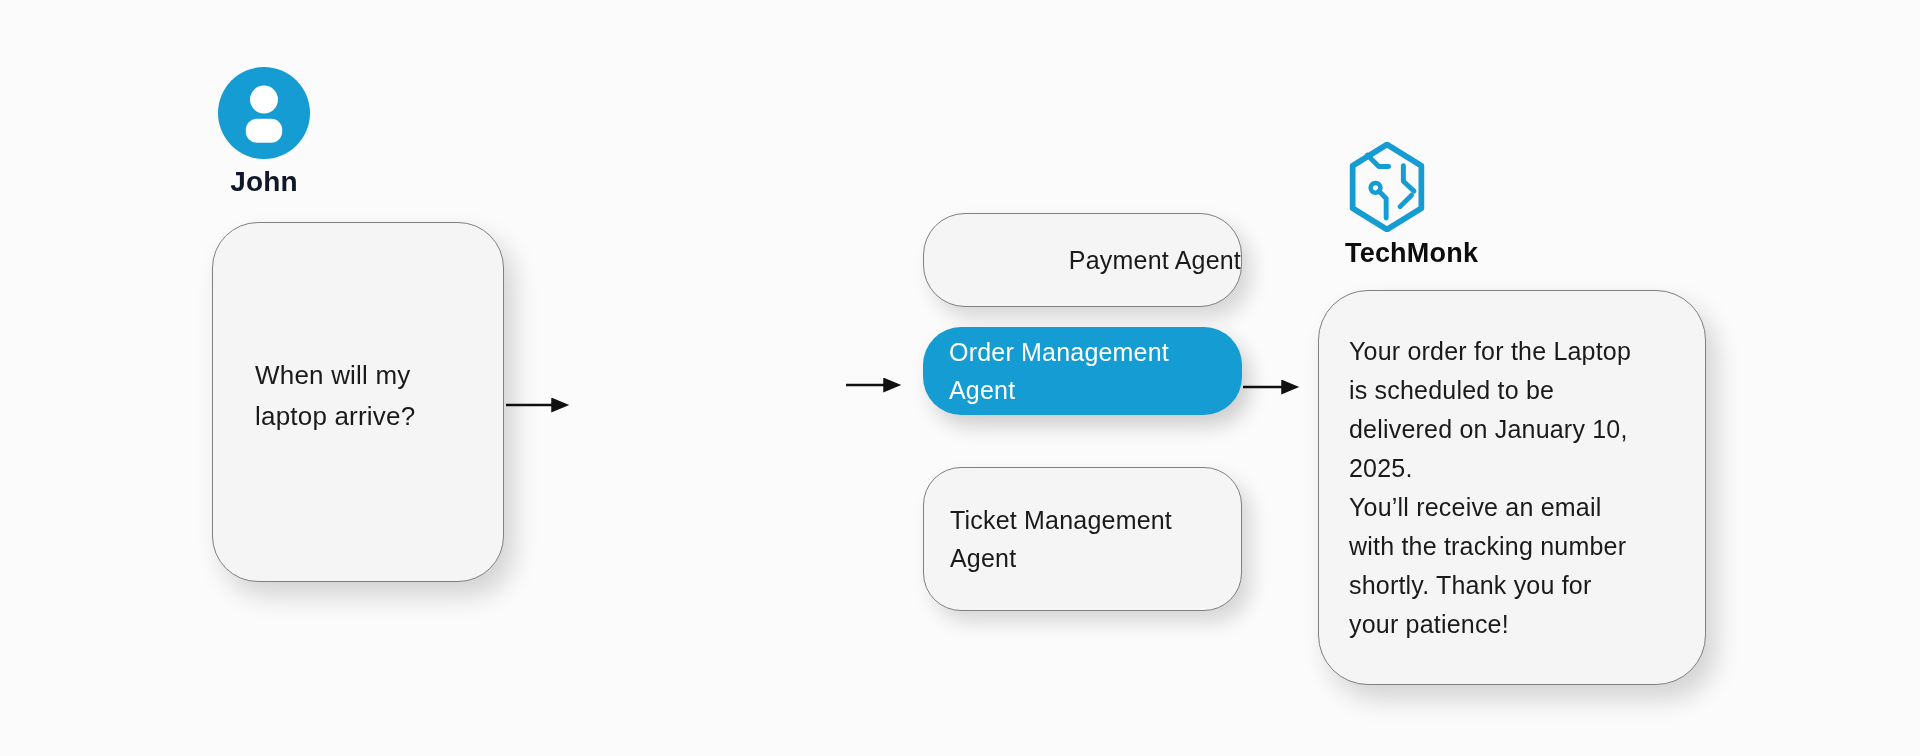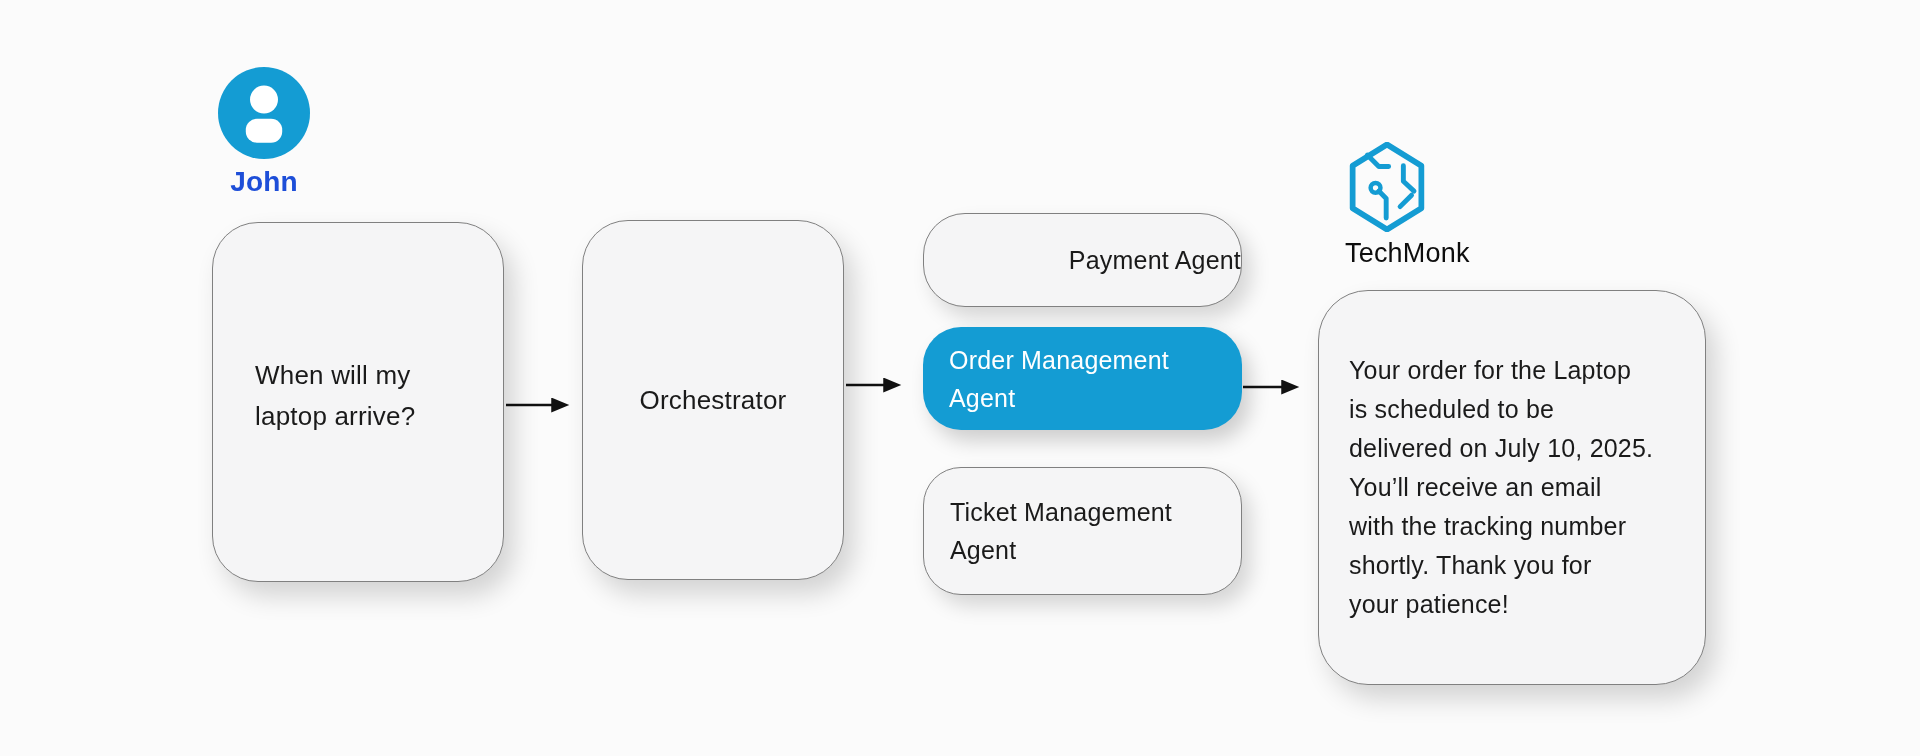--- a/index.html
+++ b/index.html
@@ -18,33 +18,33 @@
     letter-spacing:0.2px;font-weight:500;
   }
   .question-box{left:212px;top:222px;width:292px;height:360px;border-radius:46px;
     padding:0 34px 12px 42px;font-size:26px;line-height:41px;}
   .orchestrator-box{left:582px;top:220px;width:262px;height:360px;border-radius:46px;
     justify-content:center;font-size:26px;}
   .pill{position:absolute;left:923px;width:319px;box-sizing:border-box;display:flex;align-items:center;
     background:var(--box_bg);border:1px solid var(--box_border);color:var(--text);
     box-shadow:9px 11px 20px rgba(0,0,0,0.15);font-size:25px;letter-spacing:0.2px;font-weight:500;}
   .pill-payment{top:213px;height:94px;border-radius:42px;justify-content:flex-end;}
-  .pill-order{top:327px;height:103px;border-radius:38px;padding:0 28px 0 26px;line-height:38px;
+  .pill-order{top:327px;height:88px;border-radius:38px;padding:0 28px 0 26px;line-height:38px;
     background:var(--accent);border:none;color:var(--on_accent);
     box-shadow:8px 11px 20px rgba(0,0,0,0.18);}
-  .pill-ticket{top:467px;height:128px;border-radius:38px;padding:0 28px 0 26px;line-height:38px;}
+  .pill-ticket{top:467px;height:144px;border-radius:38px;padding:0 28px 0 26px;line-height:38px;}
   .response-box{left:1318px;top:290px;width:388px;height:395px;border-radius:50px;
     padding:0 24px 0 30px;font-size:25px;line-height:39px;}
 
   .avatar{position:absolute;left:218px;top:67px;width:92px;height:92px;border-radius:50%;
     background:var(--accent);}
   .user-name{position:absolute;left:208px;top:166px;width:112px;text-align:center;
-    font-size:28px;font-weight:600;color:#1d4ed8;letter-spacing:0.2px;}
+    font-size:28px;font-weight:600;color:#0f172a;letter-spacing:0.2px;}
   .brand-logo{position:absolute;left:1346px;top:142px;width:82px;height:90px;}
-  .brand-name{position:absolute;left:1345px;top:238px;font-size:27px;font-weight:400;
+  .brand-name{position:absolute;left:1345px;top:238px;font-size:27px;font-weight:700;
     color:#0D0D0D;letter-spacing:0.2px;text-align:center;}
   .arrows{position:absolute;left:0;top:0;width:1920px;height:756px;pointer-events:none;}
 </style>
 </head>
 <body>
 
 <div class="canvas">
 
   <svg class="arrows" viewBox="0 0 1920 756">
     <defs>
@@ -63,23 +63,20 @@
       <rect x="14.5" y="27" width="19" height="12.5" rx="5.8" fill="#FFFFFF"></rect>
     </svg>
   </div>
   <div class="user-name">John</div>
 
   <div class="card question-box">
     <div class="pre">When will my
 laptop arrive?</div>
   </div>
 
-  <div class="card orchestrator-box">
-    <div>Orchestrator</div>
-  </div>
 
   <div class="pill pill-payment">
     <span>Payment Agent</span>
   </div>
   <div class="pill pill-order">
     <span class="pre">Order Management
 Agent</span>
   </div>
   <div class="pill pill-ticket">
     <span class="pre">Ticket Management
@@ -92,20 +89,20 @@
     <circle cx="36" cy="56" r="6" stroke-width="5.5"></circle>
     <path d="M40 60 L49 69 L49 93" stroke-width="6"></path>
     <path d="M70 29 L70 48 L83 60" stroke-width="6"></path>
     <path d="M80 65 L66 79" stroke-width="6"></path>
   </svg>
   <div class="brand-name">TechMonk</div>
 
   <div class="card response-box">
     <div class="pre">Your order for the Laptop
 is scheduled to be
-delivered on July 10, 2025.
+delivered on January 10, 2025.
 You’ll receive an email
 with the tracking number
 shortly. Thank you for
 your patience!</div>
   </div>
 
 </div>
 
 </body></html>

